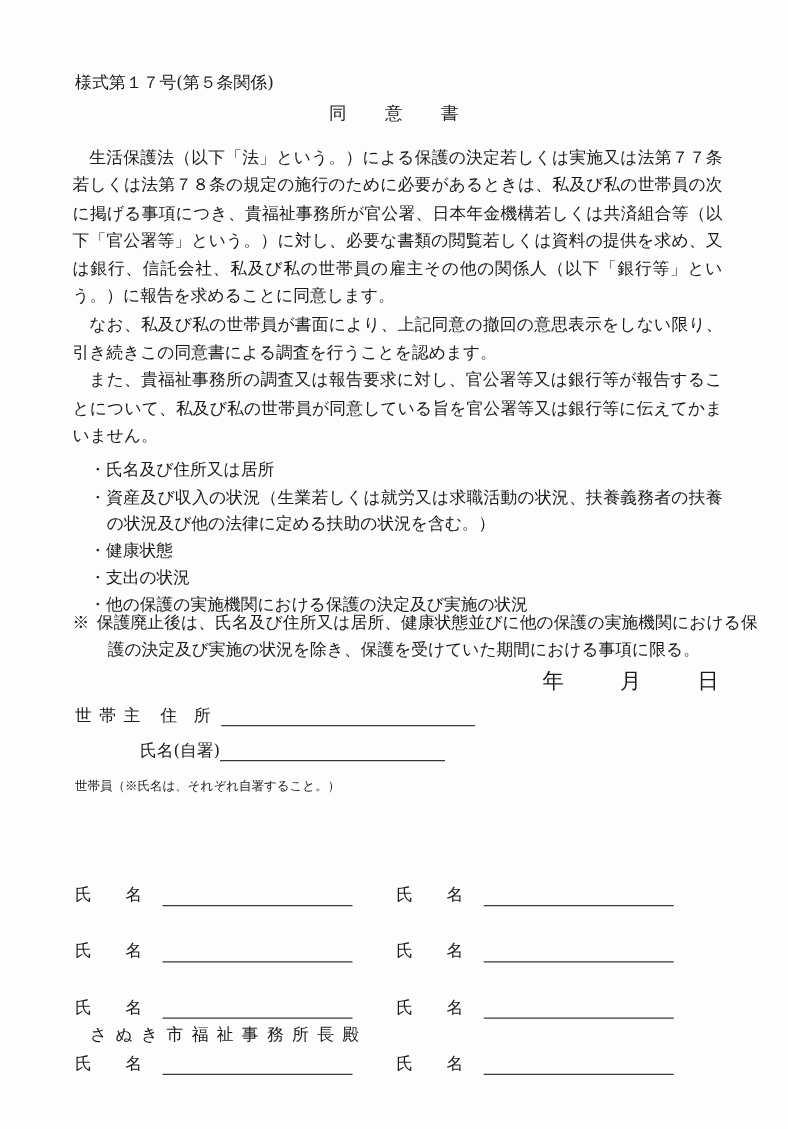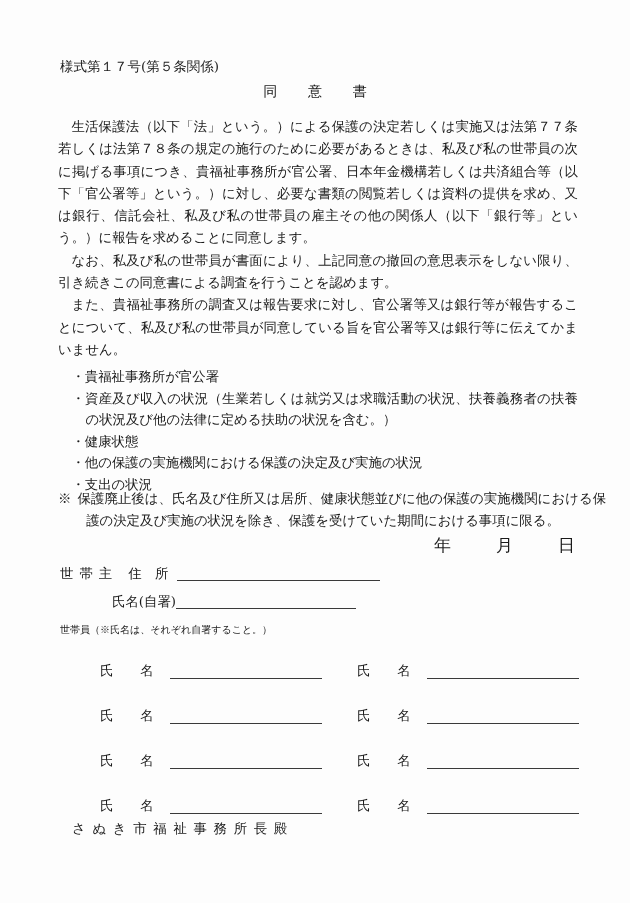--- a/index.html
+++ b/index.html
@@ -166,23 +166,22 @@
     top: 625px;
     font-size: 10px;
     line-height: 1;
     white-space: nowrap;
   }
 
   
   .name-grid {
     position: absolute;
     left: 60px;
-    top: 634px;
+    top: 680px;
     width: 510px;
-    margin-left: 40px;
   }
   .name-row {
     display: flex;
     height: 45px;
   }
   .name-cell {
     display: flex;
     align-items: flex-end;
     font-size: 13.4px;
   }
@@ -225,25 +224,25 @@
 
   <div class="doc-title">同意書</div>
 
   <div class="body-block">
     <p class="para">生活保護法（以下「法」という。）による保護の決定若しくは実施又は法第７７条若しくは法第７８条の規定の施行のために必要があるときは、私及び私の世帯員の次に掲げる事項につき、貴福祉事務所が官公署、日本年金機構若しくは共済組合等（以下「官公署等」という。）に対し、必要な書類の閲覧若しくは資料の提供を求め、又は銀行、信託会社、私及び私の世帯員の雇主その他の関係人（以下「銀行等」という。）に報告を求めることに同意します。</p>
     <p class="para">なお、私及び私の世帯員が書面により、上記同意の撤回の意思表示をしない限り、引き続きこの同意書による調査を行うことを認めます。</p>
     <p class="para">また、貴福祉事務所の調査又は報告要求に対し、官公署等又は銀行等が報告することについて、私及び私の世帯員が同意している旨を官公署等又は銀行等に伝えてかまいません。</p>
   </div>
 
   <ul class="bullet-list">
-    <li class="bullet-item"><span class="bullet-mark">・</span><span>貴福祉事務所が官公署</span></li>
+    <li class="bullet-item"><span class="bullet-mark">・</span><span>氏名及び住所又は居所</span></li>
     <li class="bullet-item"><span class="bullet-mark">・</span><span>資産及び収入の状況（生業若しくは就労又は求職活動の状況、扶養義務者の扶養の状況及び他の法律に定める扶助の状況を含む。）</span></li>
     <li class="bullet-item"><span class="bullet-mark">・</span><span>健康状態</span></li>
+    <li class="bullet-item"><span class="bullet-mark">・</span><span>支出の状況</span></li>
     <li class="bullet-item"><span class="bullet-mark">・</span><span>他の保護の実施機関における保護の決定及び実施の状況</span></li>
-    <li class="bullet-item"><span class="bullet-mark">・</span><span>支出の状況</span></li>
   </ul>
 
   <div class="note-block"><span class="note-mark">※</span><span>保護廃止後は、氏名及び住所又は居所、健康状態並びに他の保護の実施機関における保護の決定及び実施の状況を除き、保護を受けていた期間における事項に限る。</span></div>
 
   <div class="date-line">
     <span class="d-unit">年</span><span class="d-unit">月</span><span class="d-unit last">日</span>
   </div>
 
   <div class="householder">
     <div class="hh-row">

